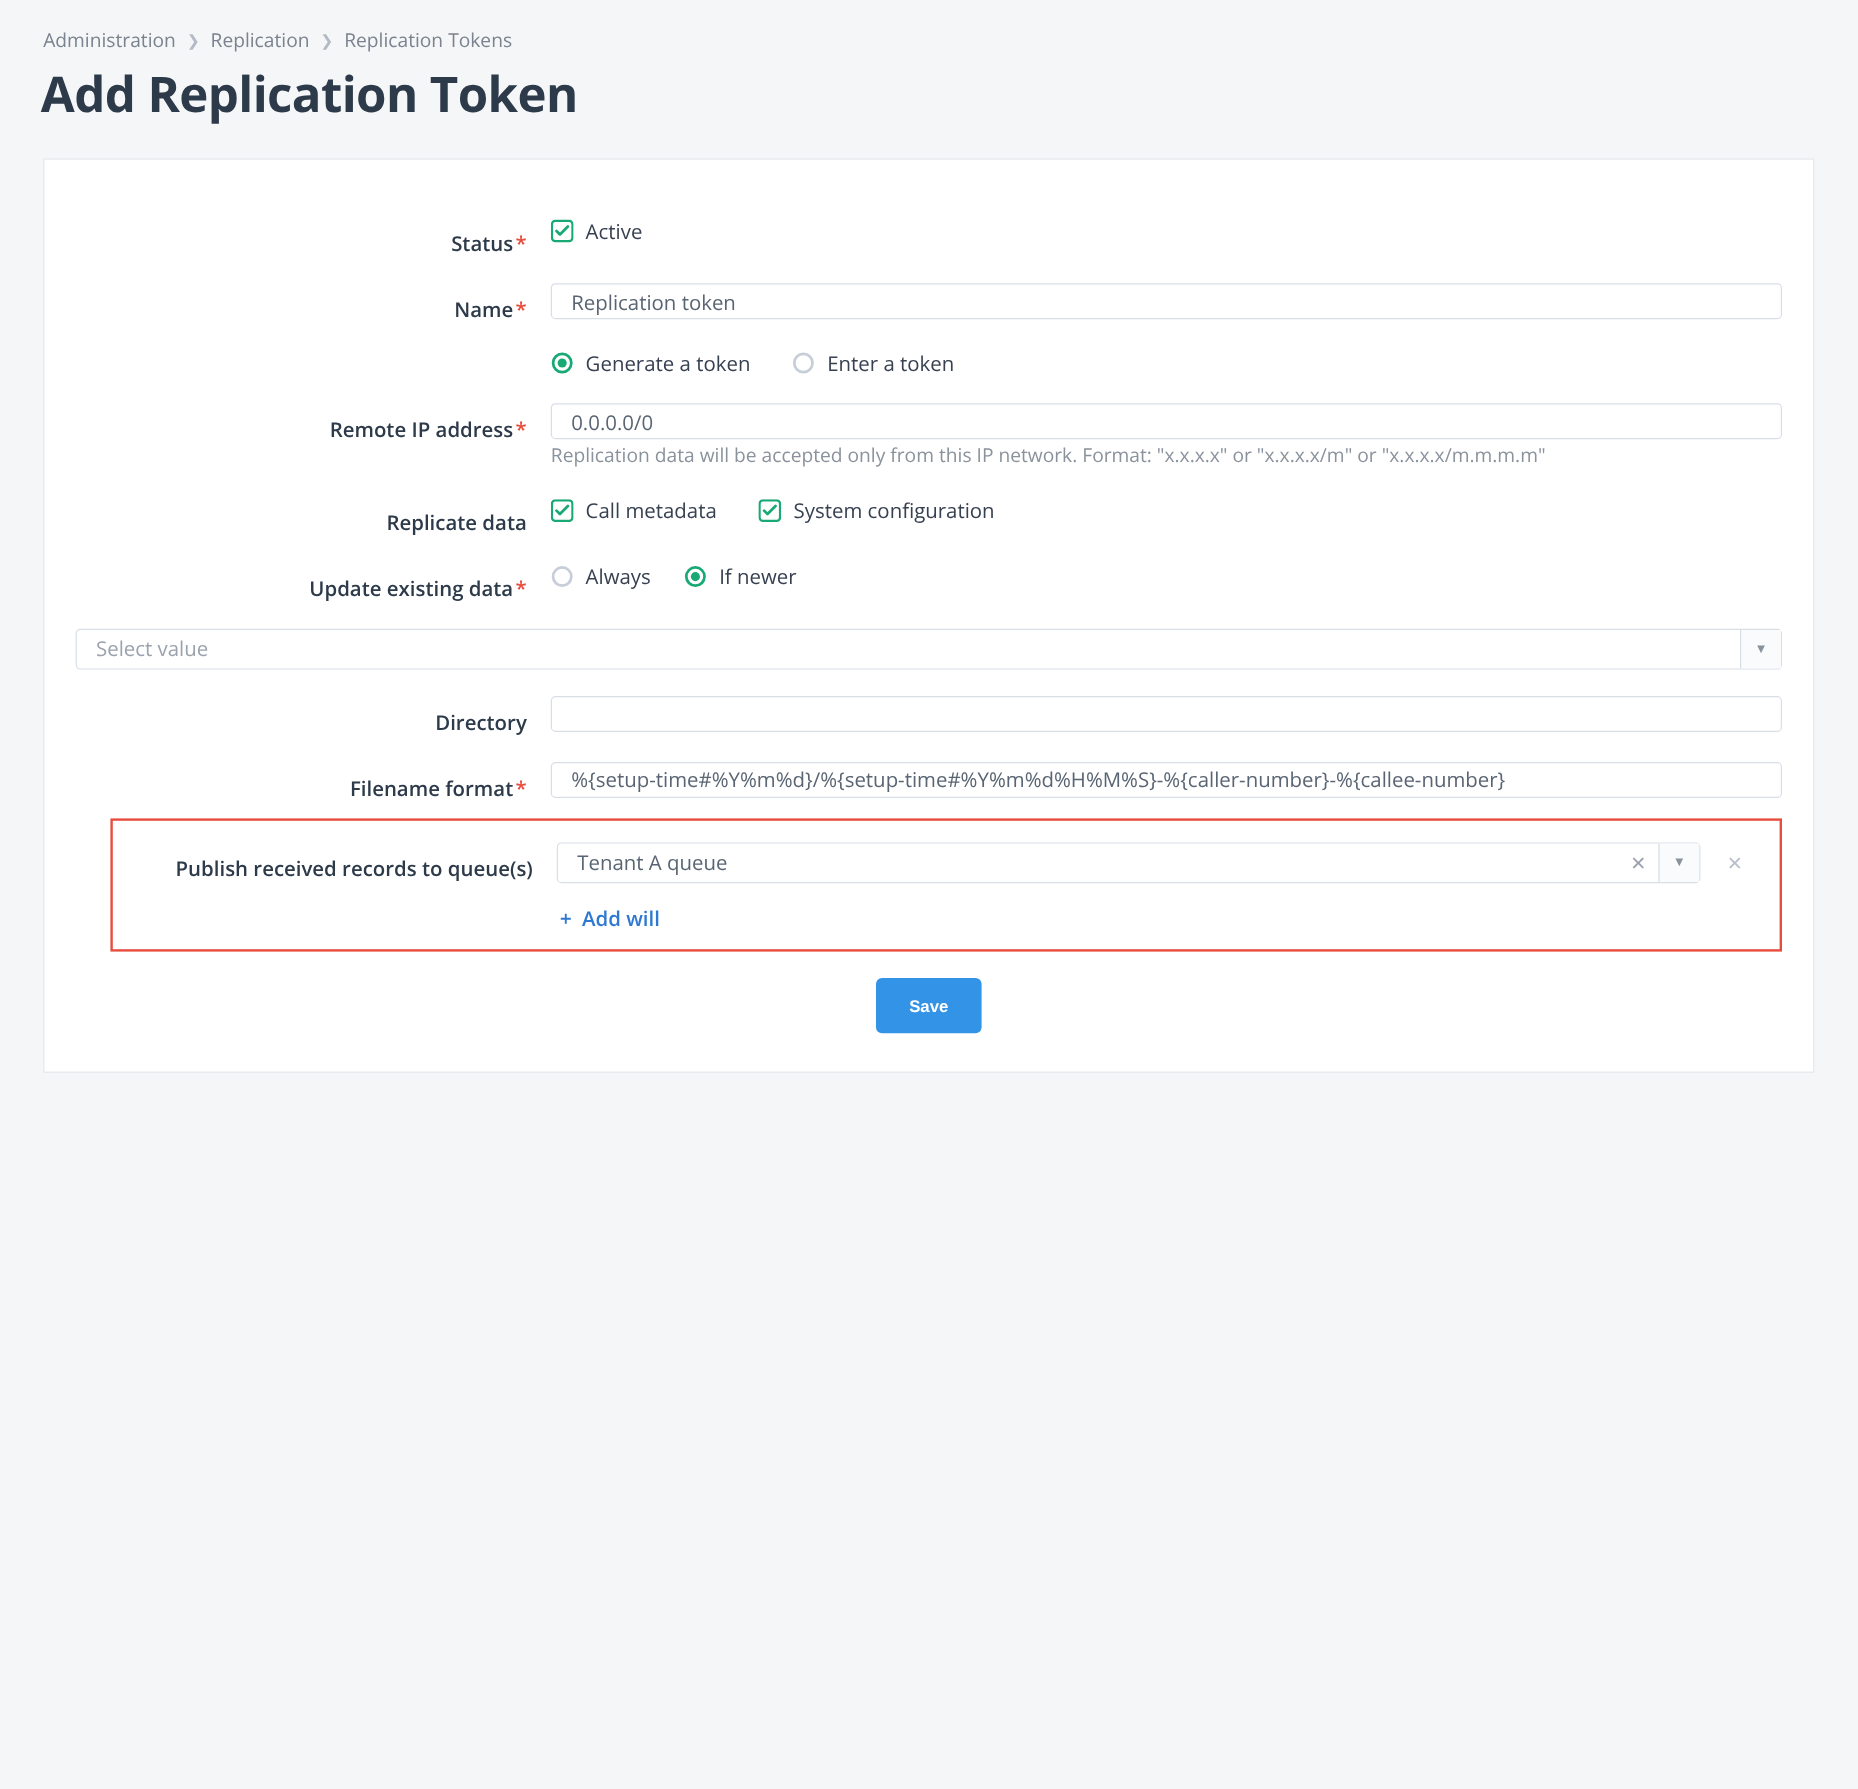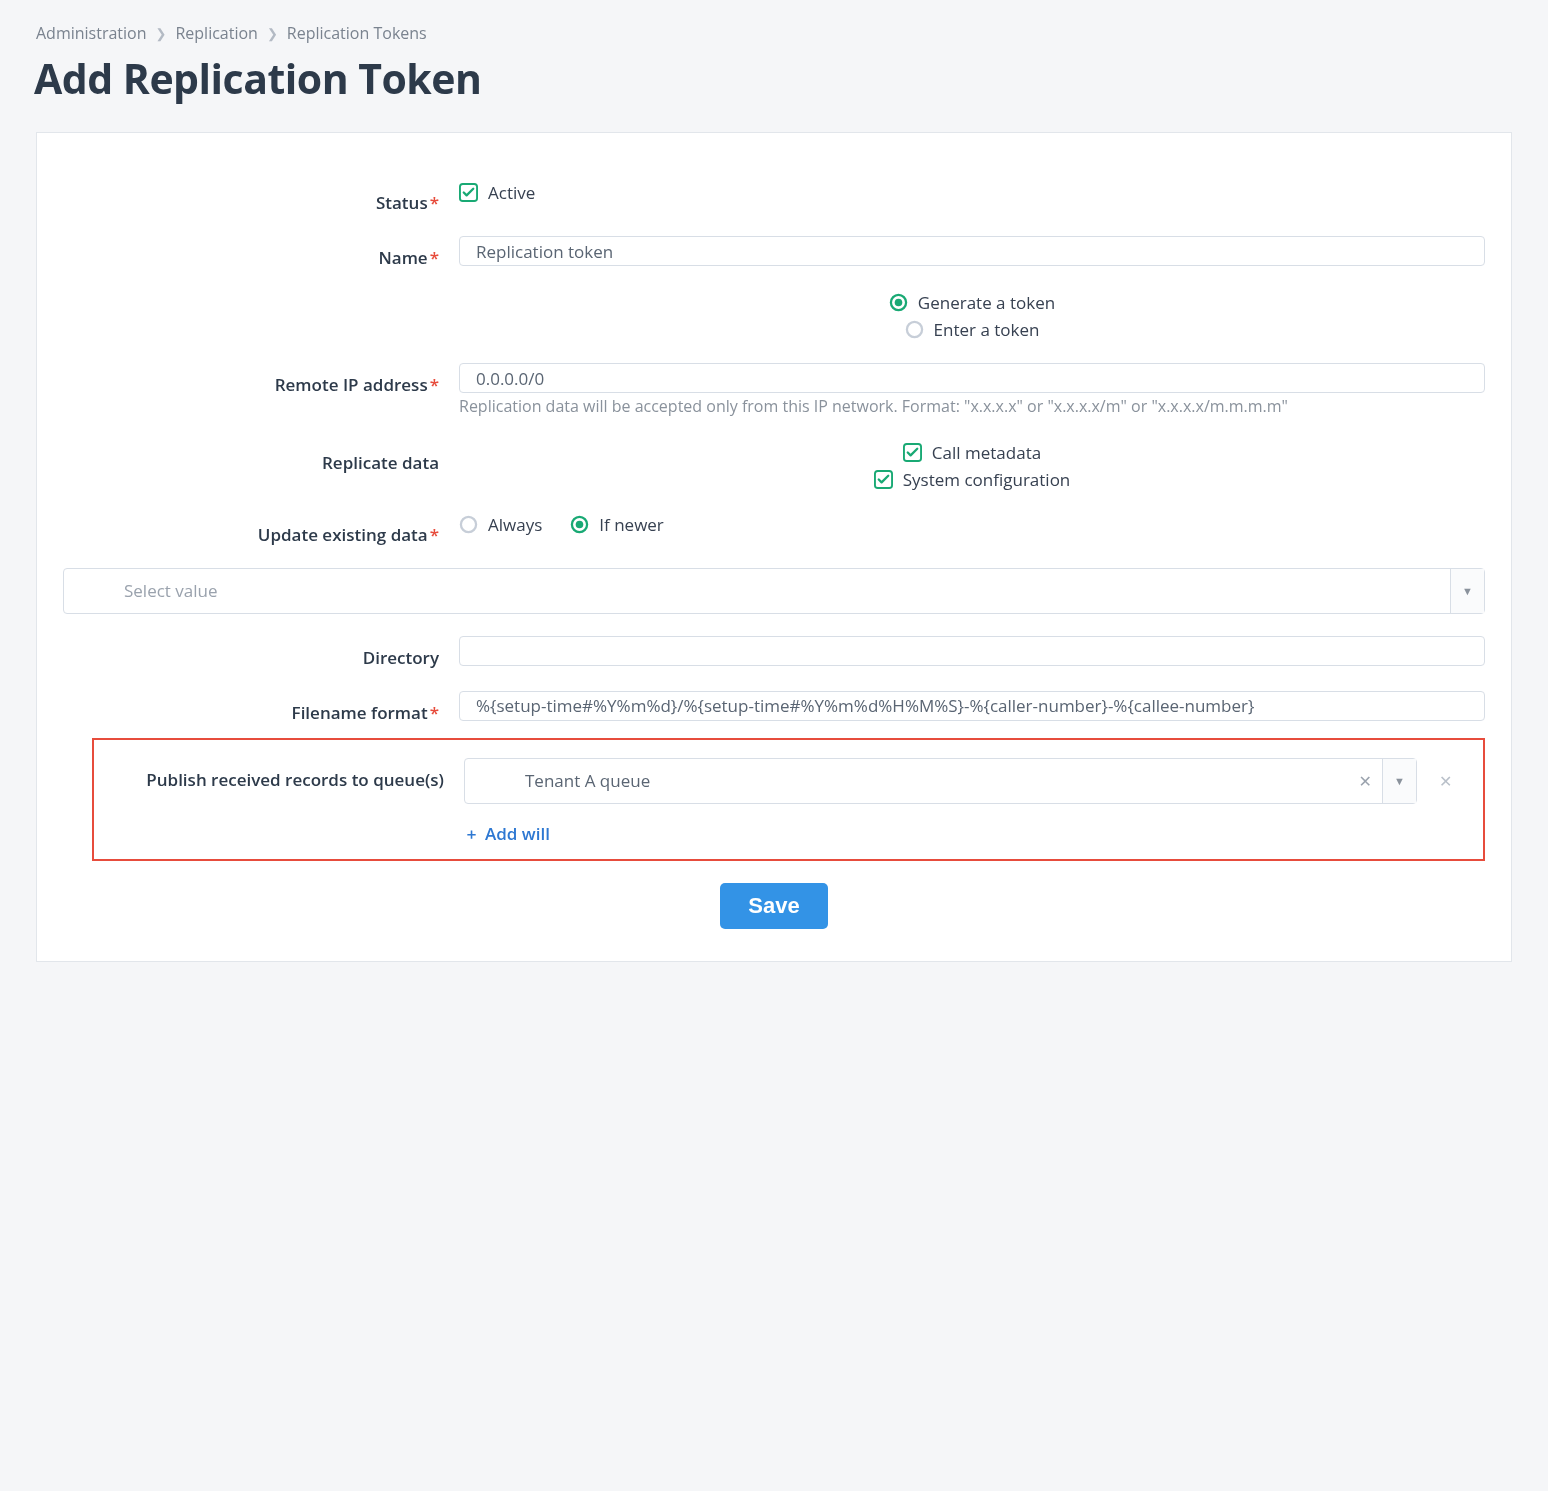--- a/index.html
+++ b/index.html
@@ -61,41 +61,40 @@
     height: 30px;
     border: 1px solid #d8dee6;
     border-radius: 4px;
     padding: 0 16px;
     font-size: 17px;
     font-family: inherit;
     color: #5a6573;
     outline: none;
   }
   input.text::placeholder { color: #9aa2ad; }
-  .vstack { display: flex; flex-direction: column; gap: 4px; align-items: center; }
+  .vstack { display: flex; flex-direction: row; gap: 35px; }
   .hstack { display: flex; align-items: center; gap: 28px; }
   .check, .radio {
     display: inline-flex;
     align-items: center;
     gap: 10px;
     cursor: pointer;
     font-size: 17px;
     color: #374151;
   }
   .check .box, .radio .circ { width: 19px; height: 19px; flex: 0 0 19px; }
   .check .box svg, .radio .circ svg { display: block; }
   .select {
     display: flex;
     align-items: center;
     border: 1px solid #d8dee6;
     border-radius: 4px;
-    height: 46px;
+    height: 34px;
     background: #fff;
     width: 100%;
-    padding-left: 44px;
   }
   .select .sel-text { flex: 1; padding: 0 16px; color: #9aa2ad; font-size: 17px; }
   .select .sel-text.filled { color: #5a6573; }
   .select .sel-clear { padding: 0 10px; color: #9aa2ad; cursor: pointer; }
   .select .sel-arrow {
     border-left: 1px solid #d8dee6;
     width: 34px;
     display: flex; align-items: center; justify-content: center;
     color: #8a929c;
     cursor: pointer;
@@ -119,21 +118,21 @@
   }
   .add-queue .plus { font-size: 15px; font-weight: 700; }
   .save-wrap { text-align: center; margin-top: 8px; }
   .btn-save {
     background: #3393e6;
     color: #fff;
     border: none;
     border-radius: 5px;
     height: 46px;
     padding: 0 28px;
-    font-size: 22px;
+    font-size: 14px;
     font-weight: 600;
     cursor: pointer;
   }
 </style>
 </head>
 <body>
 
 <div class="breadcrumb" data-interactable="false">
   <span data-interactable="true">Administration</span>
   <span class="chev" data-interactable="false">❯</span>

